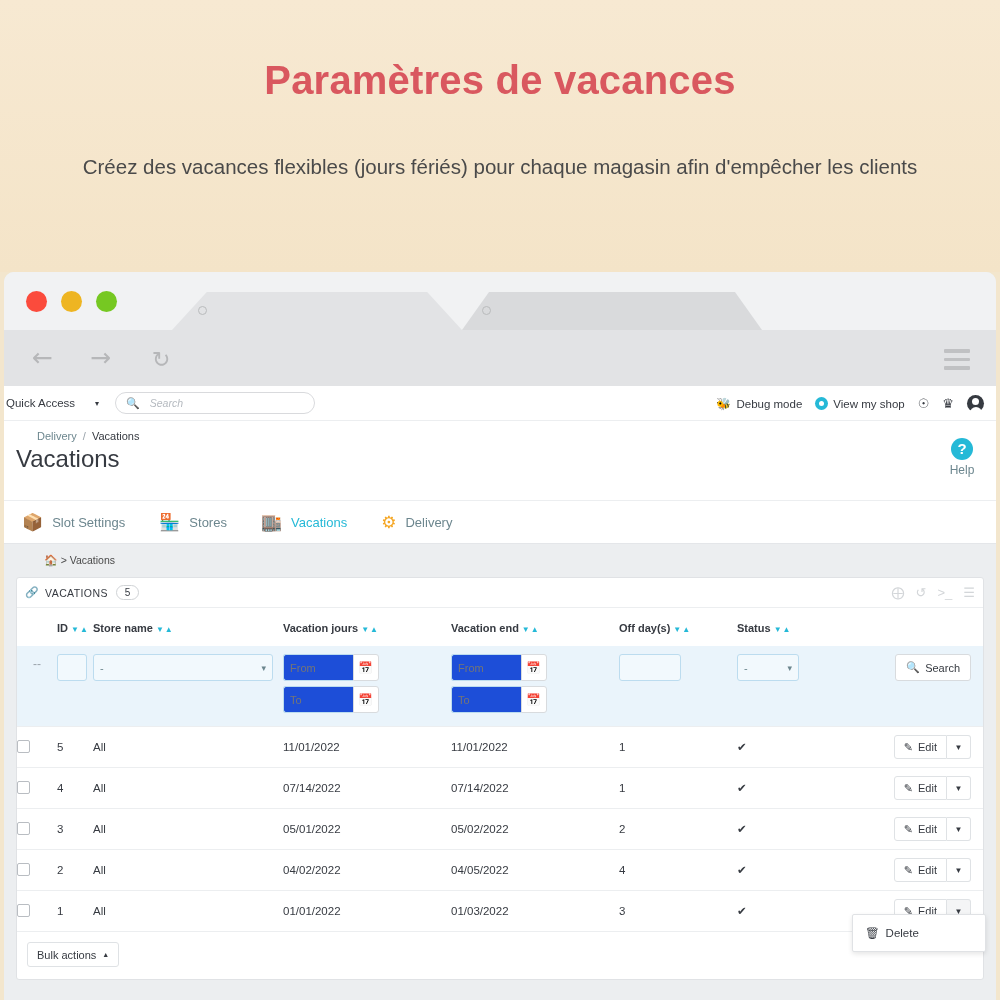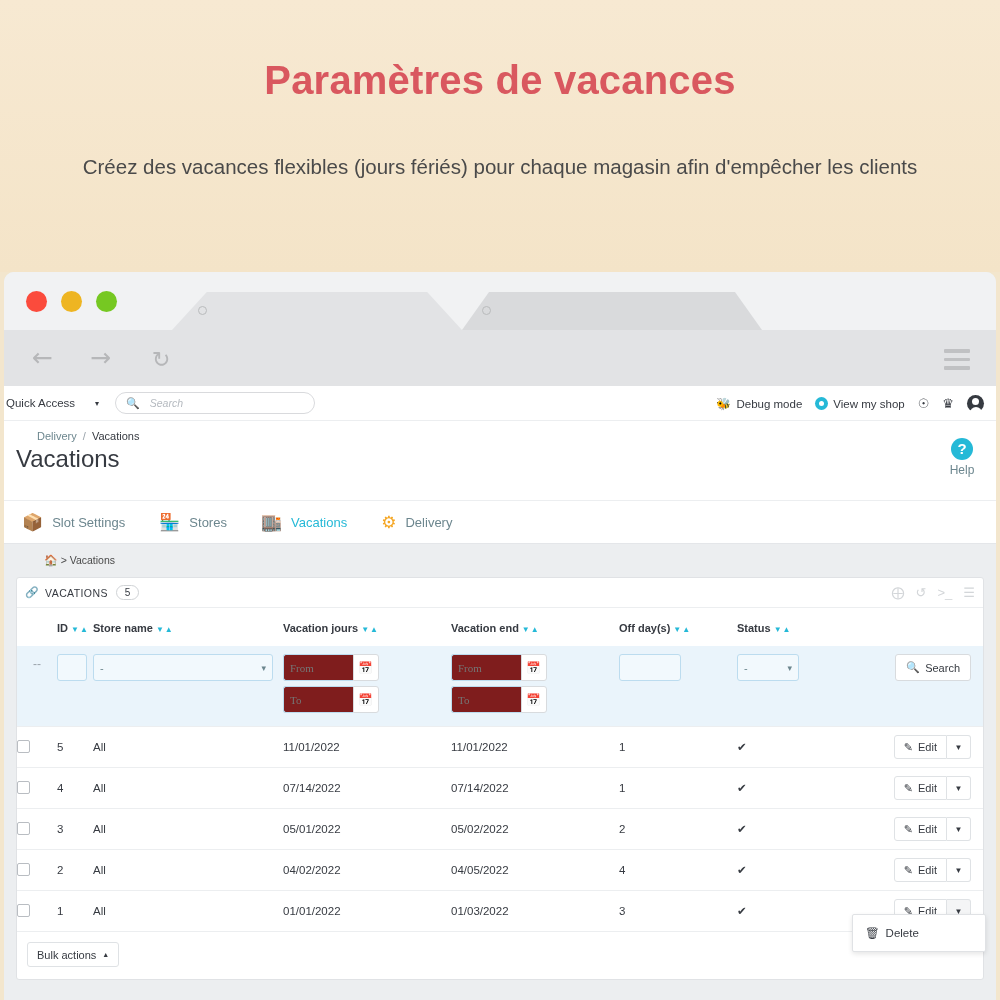--- a/index.html
+++ b/index.html
@@ -237,24 +237,24 @@
     height: 27px; font-size: 11px; color: #6c868e; padding: 0 6px;
     appearance: none; position: relative;
     font-family: "Liberation Sans", sans-serif;
     display: flex; align-items: center; justify-content: space-between;
   }
   .fsel.store { width: 180px; }
   .fsel.status { width: 62px; }
   .fsel .cv { font-size: 9px; color: #6c868e; }
   .dgrp { display: flex; margin-bottom: 5px; }
   .dinp {
-    border: 1px solid #bcdcef; background: #7f1d1d; border-right: none;
+    border: 1px solid #bcdcef; background: #1d4ed8; border-right: none;
     border-radius: 3px 0 0 3px; height: 27px; width: 70px;
     font-size: 11px; color: #a9b6be; padding: 0 6px;
-    font-family: Liberation Serif, serif;
+    font-family: Liberation Sans, sans-serif;
   }
   .dbtn {
     width: 26px; height: 27px; border: 1px solid #d8dbde; background: #fff;
     border-radius: 0 3px 3px 0; display: flex; align-items: center;
     justify-content: center; font-size: 12px; color: #363a41;
   }
   .searchbtn {
     border: 1px solid #d8dbde; background: #fff; border-radius: 3px;
     height: 27px; padding: 0 10px; font-size: 11px; color: #363a41;
     display: inline-flex; align-items: center; gap: 5px;

